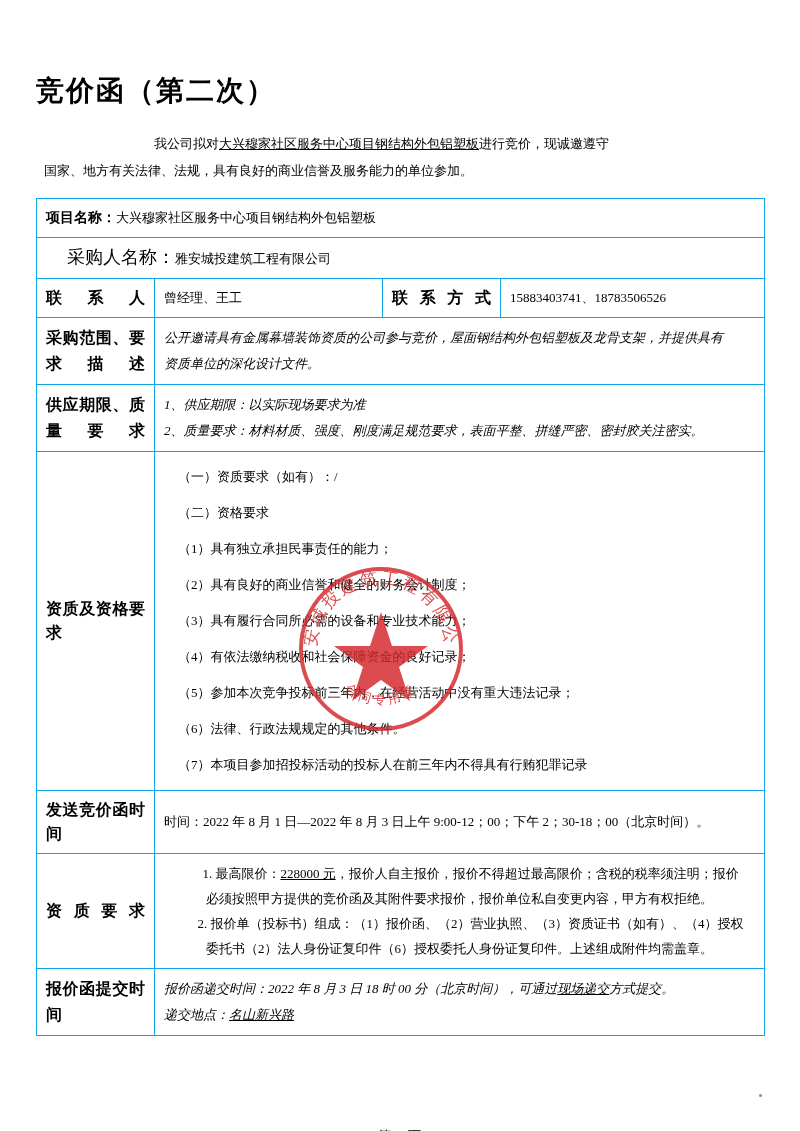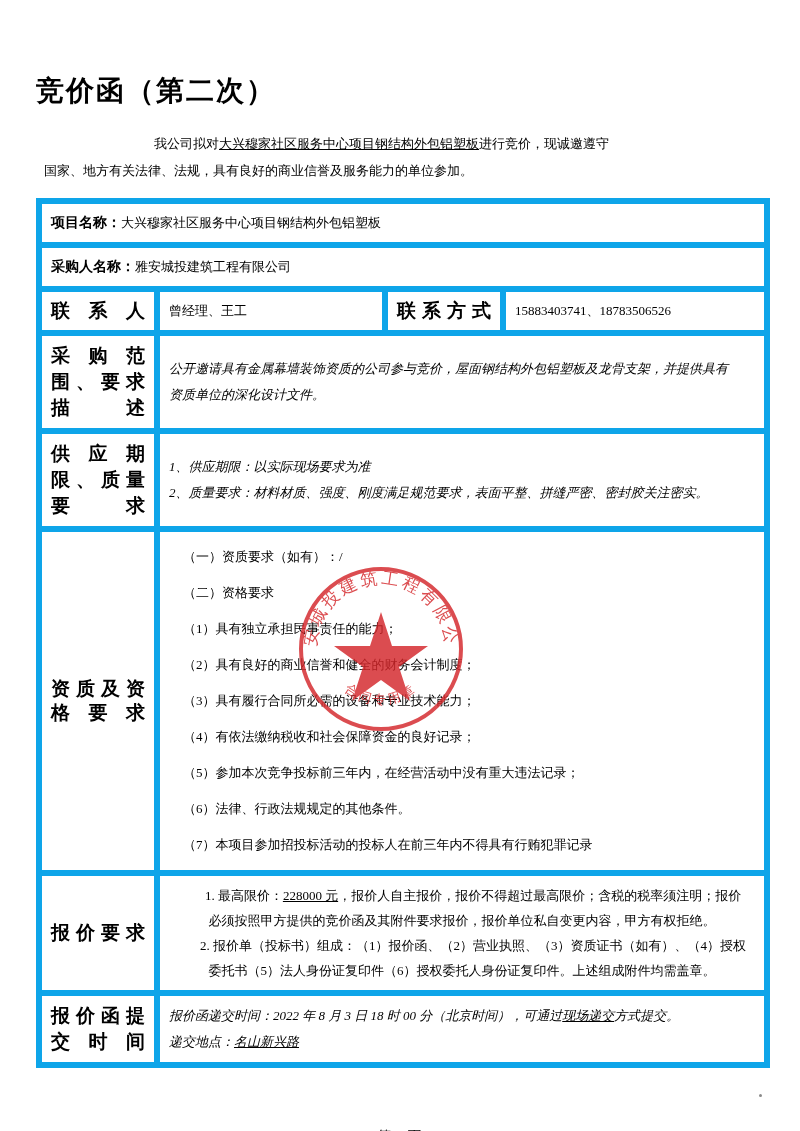--- a/index.html
+++ b/index.html
@@ -46,29 +46,29 @@
     text-decoration: underline;
   }
   table.main {
     width: 728px;
     border-collapse: collapse;
     margin: 0 auto;
     table-layout: fixed;
     font-size: 13px;
   }
   table.main td {
-    border: 6px solid #0ea5e9;
+    border: 1px solid #0ea5e9;
     padding: 7px 9px;
     vertical-align: middle;
     line-height: 24px;
   }
   td.lbl {
     width: 118px;
     font-weight: bold;
-    font-size: 19px;
+    font-size: 16px;
     text-align: justify;
     text-align-last: justify;
     padding-left: 11px;
     padding-right: 11px;
     vertical-align: middle;
   }
   td.lbl.two-line {
     line-height: 26px;
   }
   td.val {
@@ -144,21 +144,21 @@
       <col style="width:264px">
     </colgroup>
     <tbody>
       <tr>
         <td class="val" colspan="4">
           <span style="font-weight:bold;font-size:14px;">项目名称：</span><span>大兴穆家社区服务中心项目钢结构外包铝塑板</span>
         </td>
       </tr>
       <tr>
         <td class="val" colspan="4">
-          <span style="font-weight:bold;font-size:14px;">采购人名称：</span><span>雅安城投建筑工程有限公司</span>
+          <span style="font-weight:normal;font-size:18px;margin-left:21px;">采购人名称：</span><span>雅安城投建筑工程有限公司</span>
         </td>
       </tr>
       <tr>
         <td class="lbl">联系人</td>
         <td class="val">曾经理、王工</td>
         <td class="lbl">联系方式</td>
         <td class="val">15883403741、18783506526</td>
       </tr>
       <tr>
         <td class="lbl two-line">采购范围、要求描述</td>
@@ -182,26 +182,30 @@
           <p>（1）具有独立承担民事责任的能力；</p>
           <p>（2）具有良好的商业信誉和健全的财务会计制度；</p>
           <p>（3）具有履行合同所必需的设备和专业技术能力；</p>
           <p>（4）有依法缴纳税收和社会保障资金的良好记录；</p>
           <p>（5）参加本次竞争投标前三年内，在经营活动中没有重大违法记录；</p>
           <p>（6）法律、行政法规规定的其他条件。</p>
           <p>（7）本项目参加招投标活动的投标人在前三年内不得具有行贿犯罪记录</p>
         </td>
       </tr>
       <tr>
-        <td class="lbl">报价要求</td>
+        <td class="lbl">发送竞价函时间</td>
+        <td class="val" colspan="3">时间：2022 年 8 月 1 日—2022 年 8 月 3 日上午 9:00-12；00；下午 2；30-18；00（北京时间）。</td>
+      </tr>
+      <tr>
+        <td class="lbl">资质要求</td>
         <td class="val price-req" colspan="3">
           <p class="first"><span>1. 最高限价：</span><span class="u">228000 元</span><span>，报价人自主报价，报价不得超过最高限价；含税的税率须注明；报价</span></p>
           <p>必须按照甲方提供的竞价函及其附件要求报价，报价单位私自变更内容，甲方有权拒绝。</p>
           <p class="first">2. 报价单（投标书）组成：（1）报价函、（2）营业执照、（3）资质证书（如有）、（4）授权</p>
-          <p>委托书（5）法人身份证复印件（6）授权委托人身份证复印件。上述组成附件均需盖章。</p>
+          <p>委托书（2）法人身份证复印件（6）授权委托人身份证复印件。上述组成附件均需盖章。</p>
         </td>
       </tr>
       <tr>
         <td class="lbl two-line">报价函提交时间</td>
         <td class="val cell-lines" colspan="3">
           <p><span>报价函递交时间：2022 年 8 月 3 日 18 时 00 分（北京时间），可通过</span><span class="u">现场递交</span><span>方式提交。</span></p>
           <p><span>递交地点：</span><span class="u">名山新兴路</span></p>
         </td>
       </tr>
     </tbody>

